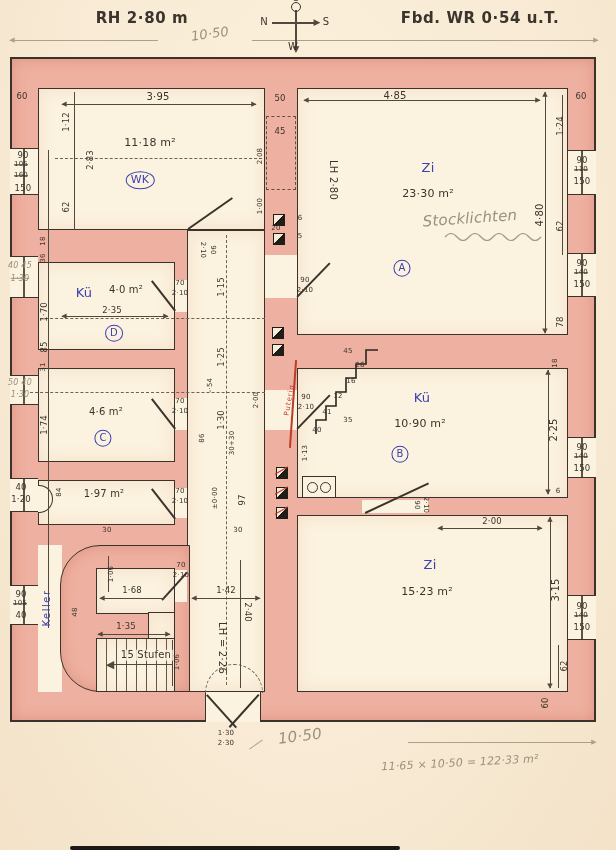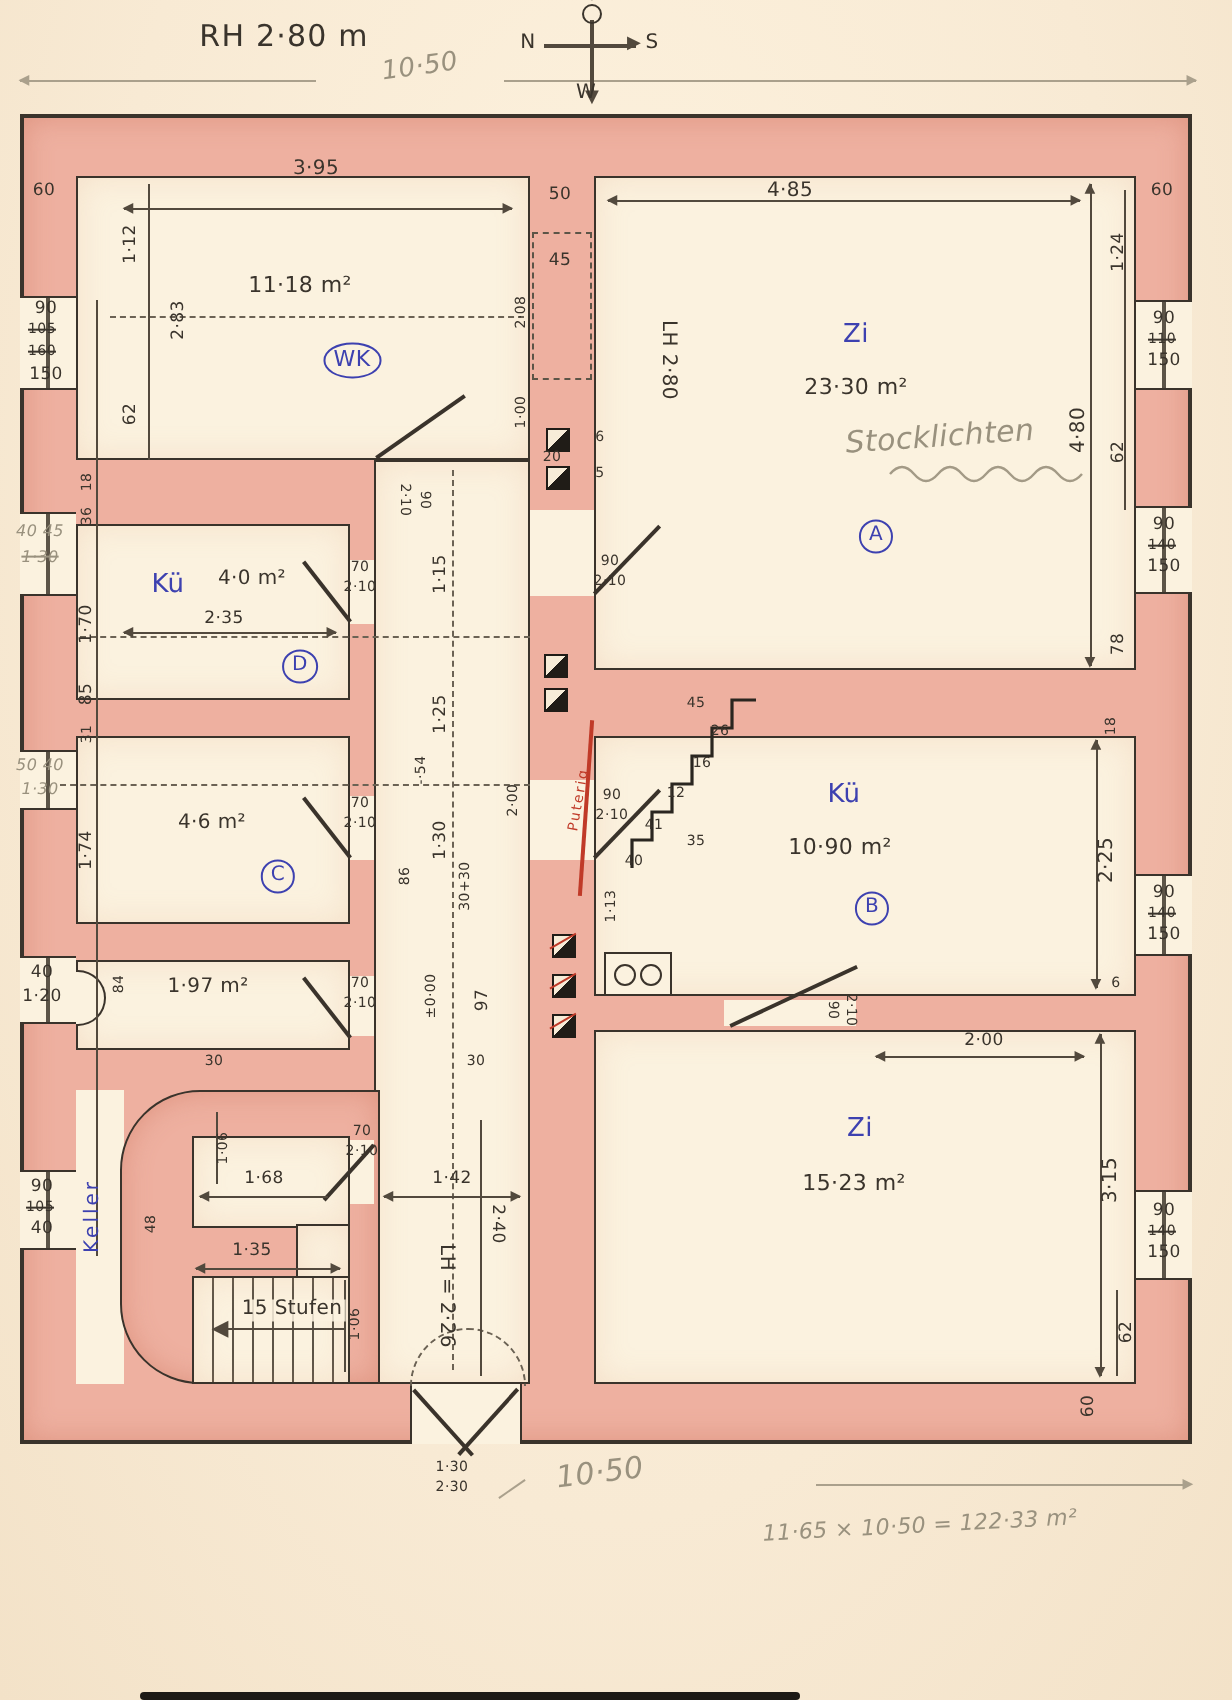--- a/index.html
+++ b/index.html
@@ -4,26 +4,26 @@
 <style>
   html,body{margin:0;padding:0;}
   #page{position:relative;width:616px;height:850px;background:
     radial-gradient(ellipse at 50% 30%, #fdf2de 0%, #f8ead4 60%, #f3e2c8 100%);
     font-family:"DejaVu Sans",sans-serif;overflow:hidden;}
   .lbl{position:absolute;white-space:nowrap;font:400 8.5px/1.05 "DejaVu Sans",sans-serif;
        color:#3a342c;transform:translate(-50%,-50%);letter-spacing:.2px;text-align:center;}
   .rccw{transform:translate(-50%,-50%) rotate(-90deg);}
   .rcw{transform:translate(-50%,-50%) rotate(90deg);}
   .s7{font-size:7px}.s8{font-size:8px}.s10{font-size:10px}.s11{font-size:11px}
-  .s13{font-size:13px}.s15{font-size:15px;font-weight:400;letter-spacing:.6px}
+  .s13{font-size:13px}.s15{font-size:15px;font-weight:700;letter-spacing:.6px}
   .blue{color:#3d41b0;}
   .pen{color:#99917e;font-style:italic;}
   .red{color:#c03a28;}
   .strike{text-decoration:line-through;}
-  .circ{border:1.6px solid #3d41b0;border-radius:50%;padding:2px 4px;color:#3d41b0;background:transparent;margin-left:36px;}
+  .circ{border:1.6px solid #3d41b0;border-radius:50%;padding:2px 4px;color:#3d41b0;background:transparent;}
   .wall{position:absolute;background:#eeb0a0;box-shadow:inset 0 0 14px rgba(203,115,90,.45);}
   .room{position:absolute;background:#fbf2df;border:1.8px solid #3a332b;box-sizing:border-box;
         box-shadow:inset 0 0 16px rgba(226,166,126,.22);}
   .win{position:absolute;background:#fbf2df;border-top:1.5px solid #3a332b;border-bottom:1.5px solid #3a332b;
        box-sizing:border-box;background-image:linear-gradient(90deg,transparent 46%,#5c5447 46%,#5c5447 54%,transparent 54%);}
   .dim{position:absolute;background:#52493d;}
   .dash{position:absolute;border-top:1.2px dashed #6b6254;}
   .dashv{position:absolute;border-left:1.2px dashed #6b6254;}
   .dashbox{position:absolute;border:1.2px dashed #5c5447;}
   .diag{position:absolute;height:1.5px;background:#3a332b;transform-origin:left center;}
@@ -33,20 +33,21 @@
   .arr{position:absolute;font-size:7px;color:#52493d;transform:translate(-50%,-50%);}
   .penline{position:absolute;background:#aaa08c;height:1px;}
   svg{position:absolute;overflow:visible;}
 </style>
 </head>
 <body>
 
 <div id="page">
 
   <span class="lbl s15" style="left:142px;top:19px">RH 2·80 m</span>
+  <span class="lbl s15" style="left:480px;top:19px">Fbd. WR 0·54 u.T.</span>
   <span class="lbl pen s13" style="left:210px;top:34px;transform:translate(-50%,-50%) rotate(-8deg)">10·50</span>
   <div class="penline" style="left:10px;top:40px;width:148px"></div>
   <span class="arr" style="left:12px;top:40px;color:#aaa08c">◀</span>
   <div class="penline" style="left:252px;top:40px;width:346px"></div>
   <span class="arr" style="left:596px;top:40px;color:#aaa08c">▶</span>
 
   <div>
     <div class="dim" style="left:295px;top:10px;width:1.5px;height:38px"></div>
     <div class="dim" style="left:272px;top:22px;width:46px;height:1.5px"></div>
     <div style="position:absolute;left:291px;top:2px;width:8px;height:8px;border:1.5px solid #3a342c;border-radius:50%"></div>
@@ -175,21 +176,21 @@
     <span class="arr" style="left:168px;top:634px">▶</span>
   <div class="dim" style="left:112px;top:664px;width:60px;height:1.4px"></div>
   <span class="arr" style="left:110px;top:664px;font-size:11px">◀</span>
   <div class="dim" style="left:108px;top:556px;width:1px;height:36px"></div>
   <div class="dim" style="left:172px;top:640px;width:1px;height:46px"></div>
   <div class="dim" style="left:62px;top:316px;width:106px;height:1px"></div>
   <span class="arr" style="left:64px;top:316px">◀</span>
     <span class="arr" style="left:166px;top:316px">▶</span>
 
   <span class="lbl" style="left:22px;top:96px">60</span>
-  <span class="lbl s10" style="left:158px;top:85px">3·95</span>
+  <span class="lbl s10" style="left:158px;top:97px">3·95</span>
   <span class="lbl rccw" style="left:66px;top:122px">1·12</span>
   <span class="lbl rccw" style="left:90px;top:160px">2·83</span>
   <span class="lbl s11" style="left:150px;top:143px">11·18 m²</span>
   <span class="lbl circ s11" style="left:140px;top:180px">WK</span>
   <span class="lbl rccw" style="left:66px;top:207px">62</span>
   <span class="lbl" style="left:280px;top:98px">50</span>
   <span class="lbl" style="left:280px;top:131px">45</span>
   <span class="lbl rccw s7" style="left:261px;top:156px">2·08</span>
   <span class="lbl rccw s7" style="left:261px;top:206px">1·00</span>
   <span class="lbl s7" style="left:276px;top:229px">20</span>

